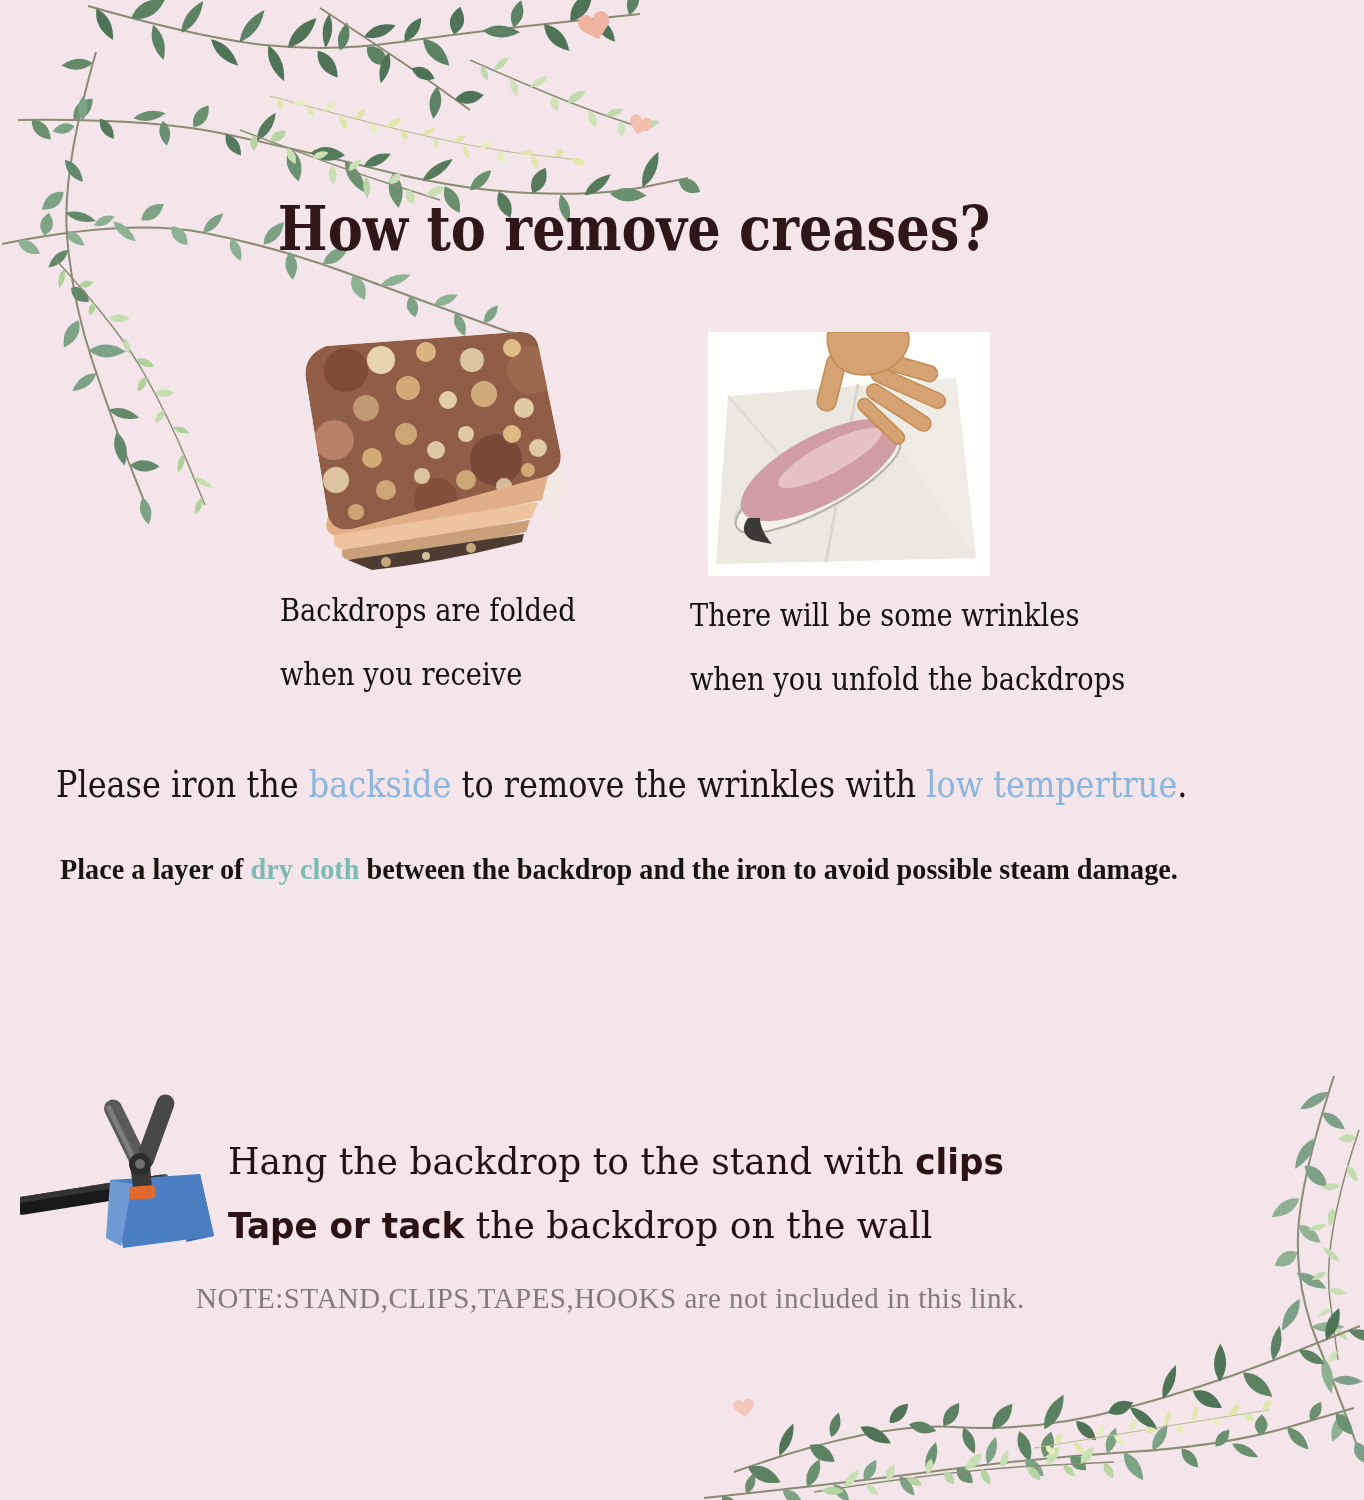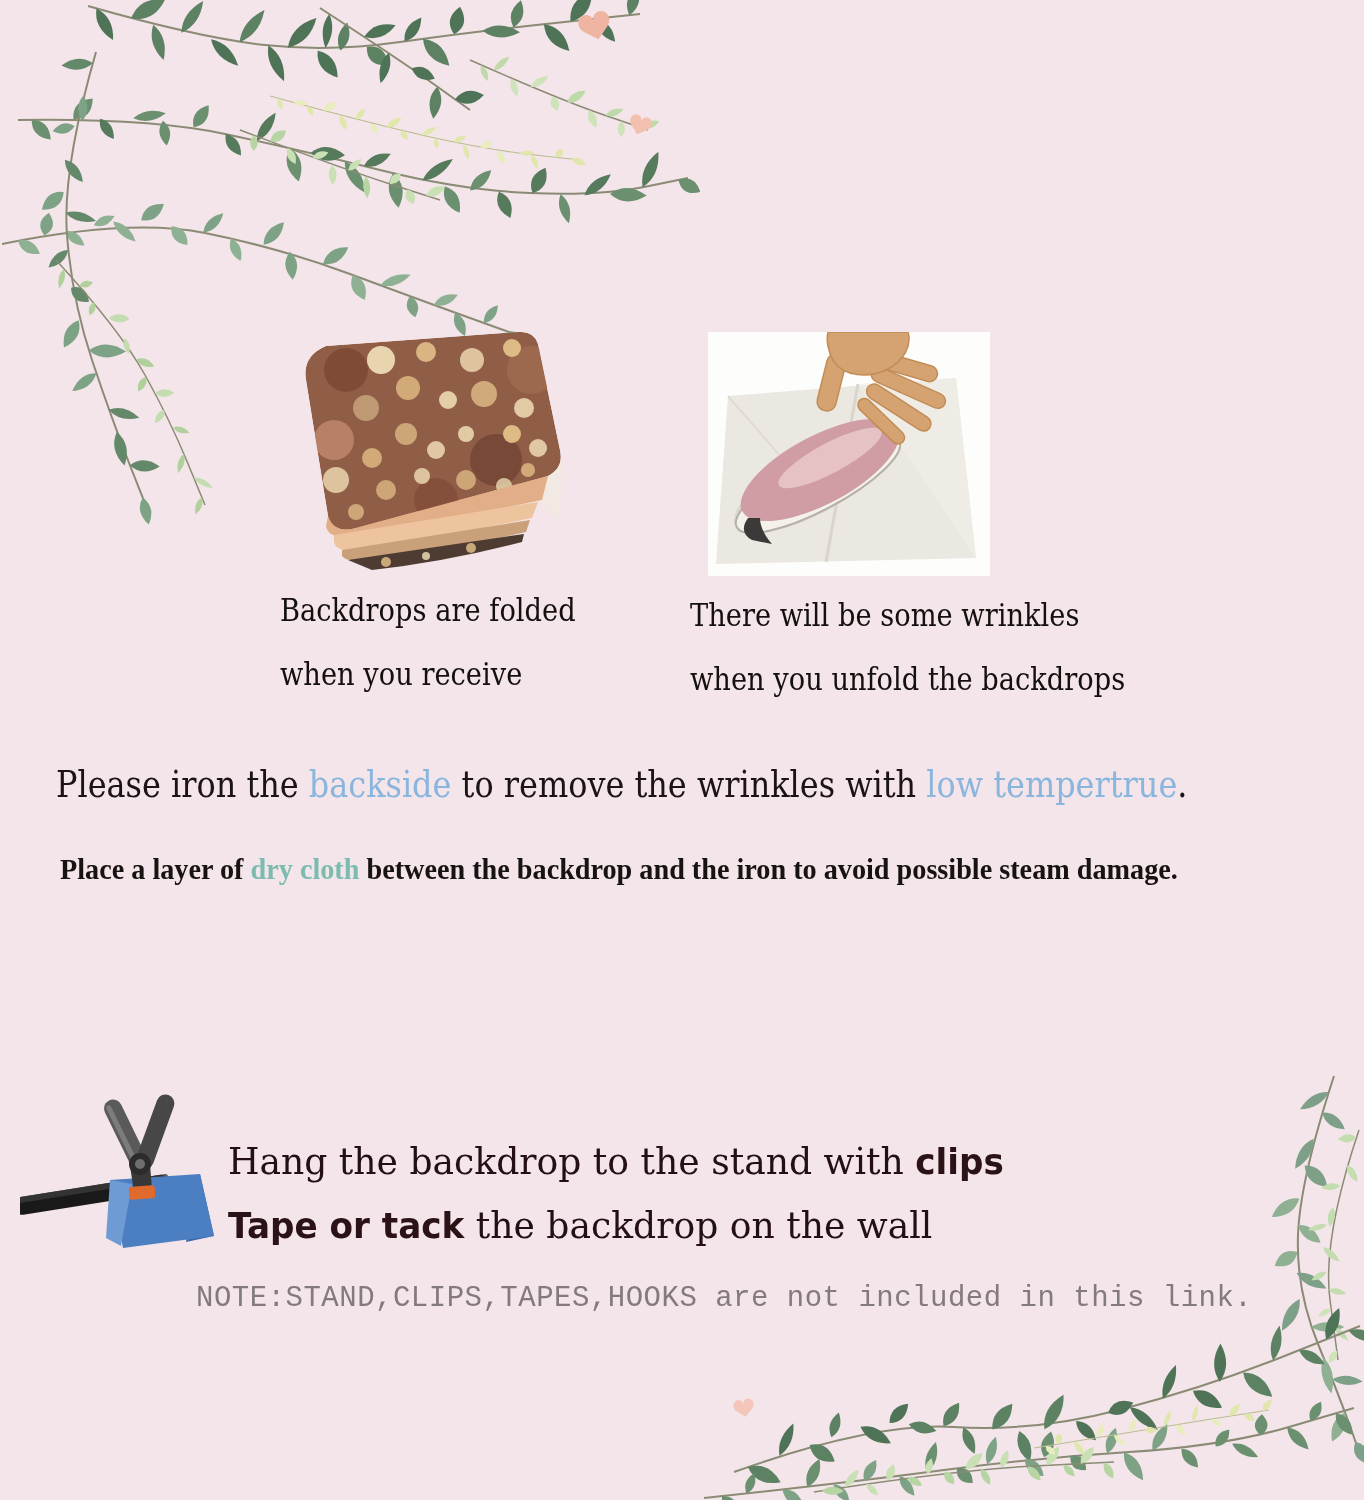--- a/index.html
+++ b/index.html
@@ -15,21 +15,21 @@
            transform:scaleX(.88);transform-origin:left top;white-space:nowrap;}
   .bigline{font-size:38px;color:#1b1316;width:max-content;white-space:nowrap;
            transform:scaleX(.84);transform-origin:left top;}
   .blue{color:#8ab5dc;}
   .teal{color:#7cbcb0;}
   .serifline{font-family:"Liberation Serif", serif;font-weight:bold;font-size:30px;color:#171310;
              width:max-content;white-space:nowrap;transform:scaleX(.94);transform-origin:left top;}
   .hangline{font-size:38px;color:#241014;width:max-content;white-space:nowrap;
             transform:scaleX(.95);transform-origin:left top;line-height:66px;}
   .boldword{font-family:"DejaVu Sans", sans-serif;font-weight:bold;font-size:36px;color:#2b1216;}
-  .note{font-family:Liberation Mono, monospace;font-size:29px;color:#837a80;width:max-content;
+  .note{font-family:Liberation Serif, serif;font-size:29px;color:#837a80;width:max-content;
         white-space:nowrap;letter-spacing:.5px;}
   svg{display:block;}
 </style>
 </head>
 <body>
 
 <div class="page">
 
   <svg class="abs" id="vine-top-left" style="left:0;top:0;" width="700" height="540" viewBox="0 0 700 540">
       <path d="M88 6 Q200 38 265 45 Q330 52 400 42 Q470 32 555 23 L640 14" fill="none" stroke="#8b8b75" stroke-width="2"></path>
@@ -289,20 +289,23 @@
   <svg class="abs" style="left:578px;top:10px;" width="34" height="32" viewBox="0 0 20 18">
     <path d="M10 6 C10 2 14 0 17 2 C20 4 20 8 17 11 L10 17 L3 11 C0 8 0 4 3 2 C6 0 10 2 10 6 Z" fill="#f0b4a2" transform="rotate(-15 10 9)"></path>
   </svg>
   <svg class="abs" style="left:628px;top:114px;" width="24" height="22" viewBox="0 0 20 18">
     <path d="M10 6 C10 2 14 0 17 2 C20 4 20 8 17 11 L10 17 L3 11 C0 8 0 4 3 2 C6 0 10 2 10 6 Z" fill="#f3c0b0" transform="rotate(18 10 9)"></path>
   </svg>
   <svg class="abs" style="left:733px;top:1398px;" width="22" height="20" viewBox="0 0 20 18">
     <path d="M10 6 C10 2 14 0 17 2 C20 4 20 8 17 11 L10 17 L3 11 C0 8 0 4 3 2 C6 0 10 2 10 6 Z" fill="#f3c0b0" opacity=".85" transform="rotate(-10 10 9)"></path>
   </svg>
 
+  <div class="abs center-row title" style="top:192px;font-size:62px;">
+    <span class="title-inner">How to remove creases?</span>
+  </div>
 
   <svg class="abs" style="left:276px;top:330px;" width="294" height="252" viewBox="0 0 294 252">
     <defs>
       <clipPath id="cpFold">
         <path d="M50 16 L242 2 Q258 1 262 14 L284 120 Q288 138 272 146 L80 198 Q58 204 52 186 L30 50 Q26 26 50 16 Z"></path>
       </clipPath>
     </defs>
     <path d="M272 146 L287 132 L283 192 L264 172 Z" fill="#f2e9e2"></path>
     <path d="M52 186 L272 146 L266 170 Q160 192 70 206 Q52 208 50 196 Z" fill="#e2ae87"></path>
     <path d="M58 205 L262 172 L256 188 Q150 210 78 220 Q60 222 58 212 Z" fill="#edc49e"></path>

